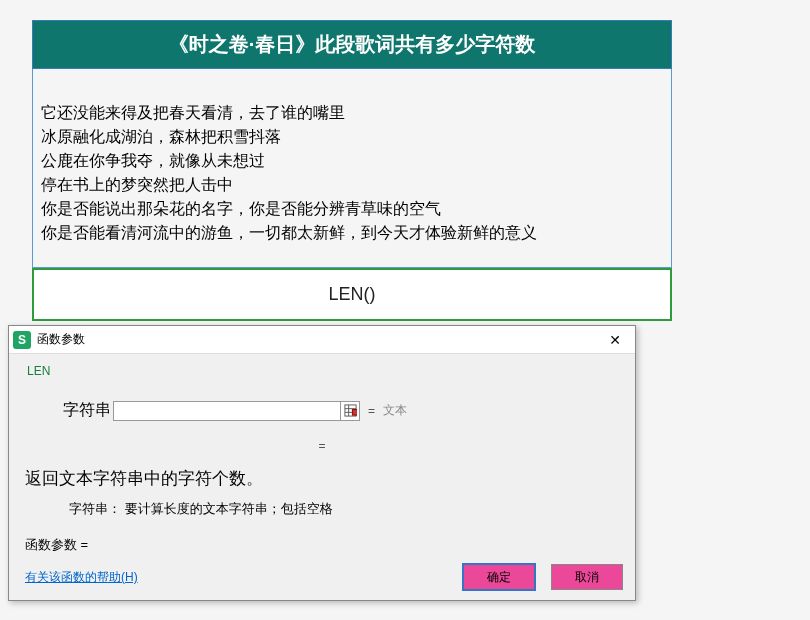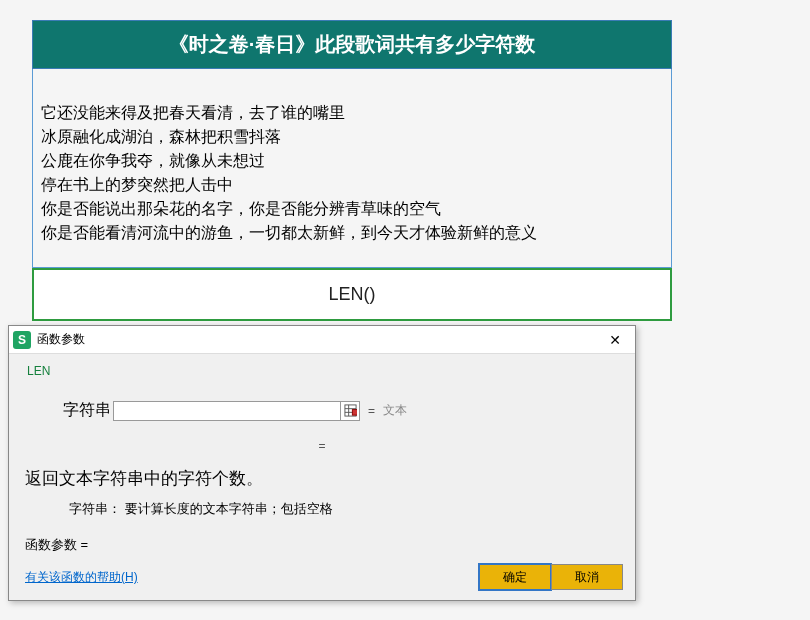--- a/index.html
+++ b/index.html
@@ -125,24 +125,24 @@
     .help-link {
       color: #0066cc;
       text-decoration: underline;
       font-size: 12px;
       cursor: pointer;
       margin-left: 4px;
     }
     .btn {
       width: 72px; height: 26px;
       border: 1px solid #888;
-      background: #eab308;
-      font-size: 12px;
-      cursor: pointer;
-      margin-left: 0;
+      background: #ec4899;
+      font-size: 12px;
+      cursor: pointer;
+      margin-left: 16px;
     }
     .btn-primary {
       border: 1px solid #3376c6;
       outline: 1px solid #3376c6;
     }
     .footer-spacer { flex: 1; }
   </style>
 </head>
 <body>
 

